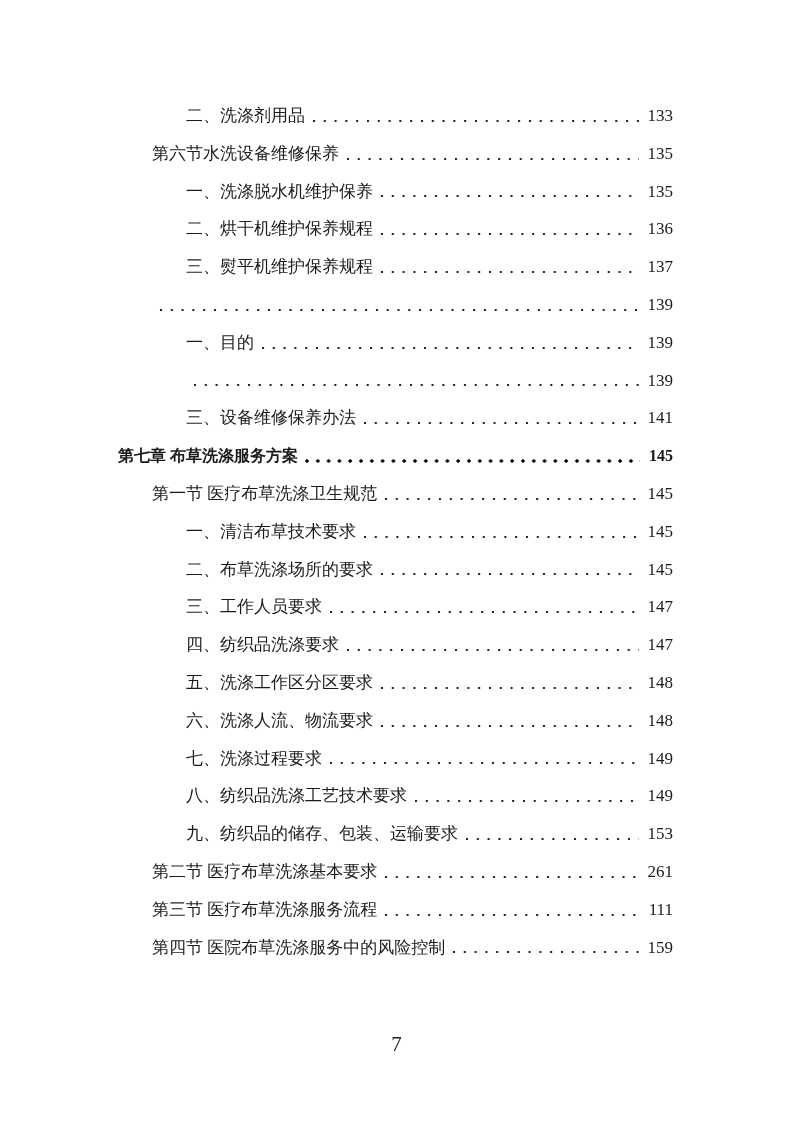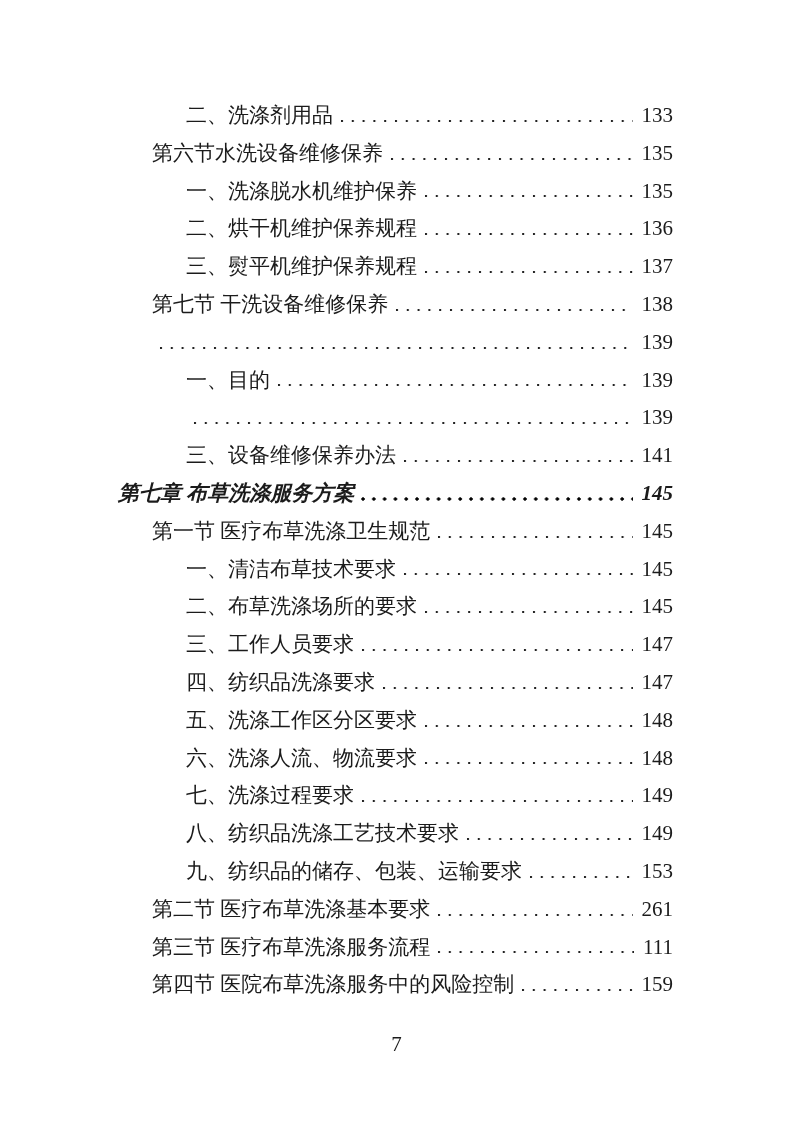--- a/index.html
+++ b/index.html
@@ -13,26 +13,26 @@
   }
   .toc {
     position: absolute;
     left: 118px; top: 97px;
     width: 555px;
   }
   .toc-row {
     display: flex;
     align-items: flex-end;
     height: 37.8px;
-    font-size: 21px;
+    font-size: 17px;
     line-height: 37.8px;
   }
   .toc-row.level-1 { padding-left: 34px; }
   .toc-row.level-2 { padding-left: 68px; }
-  .toc-row.bold { font-weight: bold; font-size: 21px; font-style: italic; }
+  .toc-row.bold { font-weight: bold; font-size: 16px; }
   .toc-label { white-space: nowrap; }
   .toc-dots {
     flex: 1 1 auto;
     min-width: 14px;
     position: relative;
     align-self: flex-end;
     height: 0;
   }
   .toc-dots::after {
     content: "";
@@ -77,25 +77,20 @@
   </div>
     <div class="toc-row level-2">
     <span class="toc-label">二、烘干机维护保养规程</span>
     <span class="toc-dots"></span>
     <span class="toc-page">136</span>
   </div>
     <div class="toc-row level-2">
     <span class="toc-label">三、熨平机维护保养规程</span>
     <span class="toc-dots"></span>
     <span class="toc-page">137</span>
-  </div>
-    <div class="toc-row level-1">
-    <span class="toc-label">第七节 干洗设备维修保养</span>
-    <span class="toc-dots"></span>
-    <span class="toc-page">138</span>
   </div>
     <div class="toc-row level-1">
     <span class="toc-dots"></span>
     <span class="toc-page">139</span>
   </div>
     <div class="toc-row level-2">
     <span class="toc-label">一、目的</span>
     <span class="toc-dots"></span>
     <span class="toc-page">139</span>
   </div>

